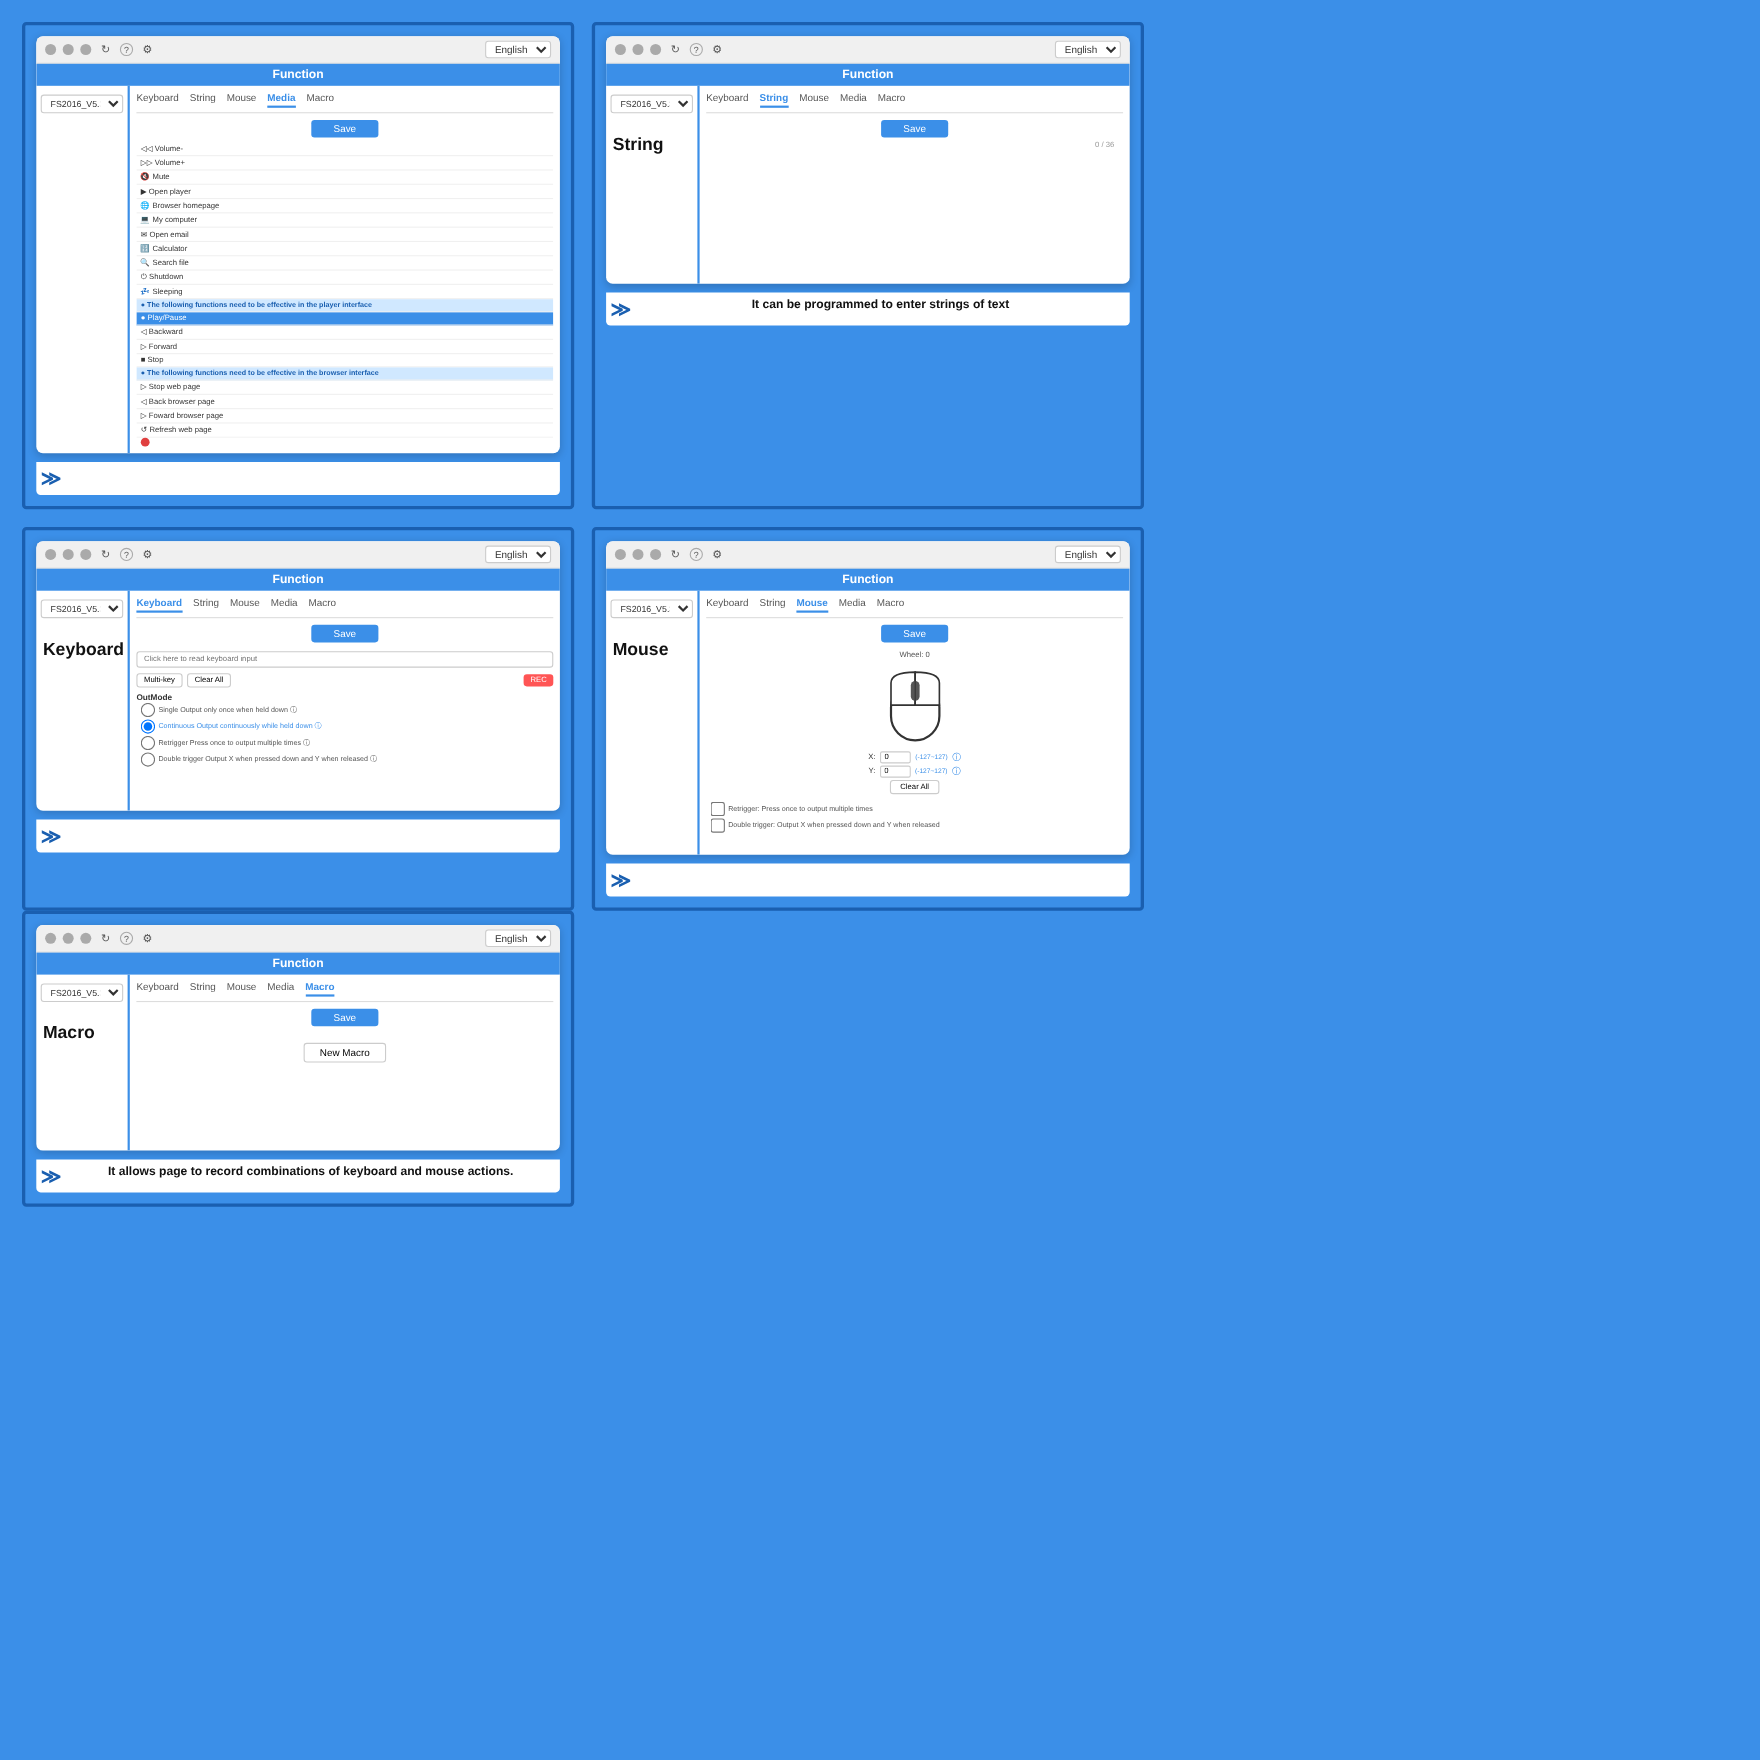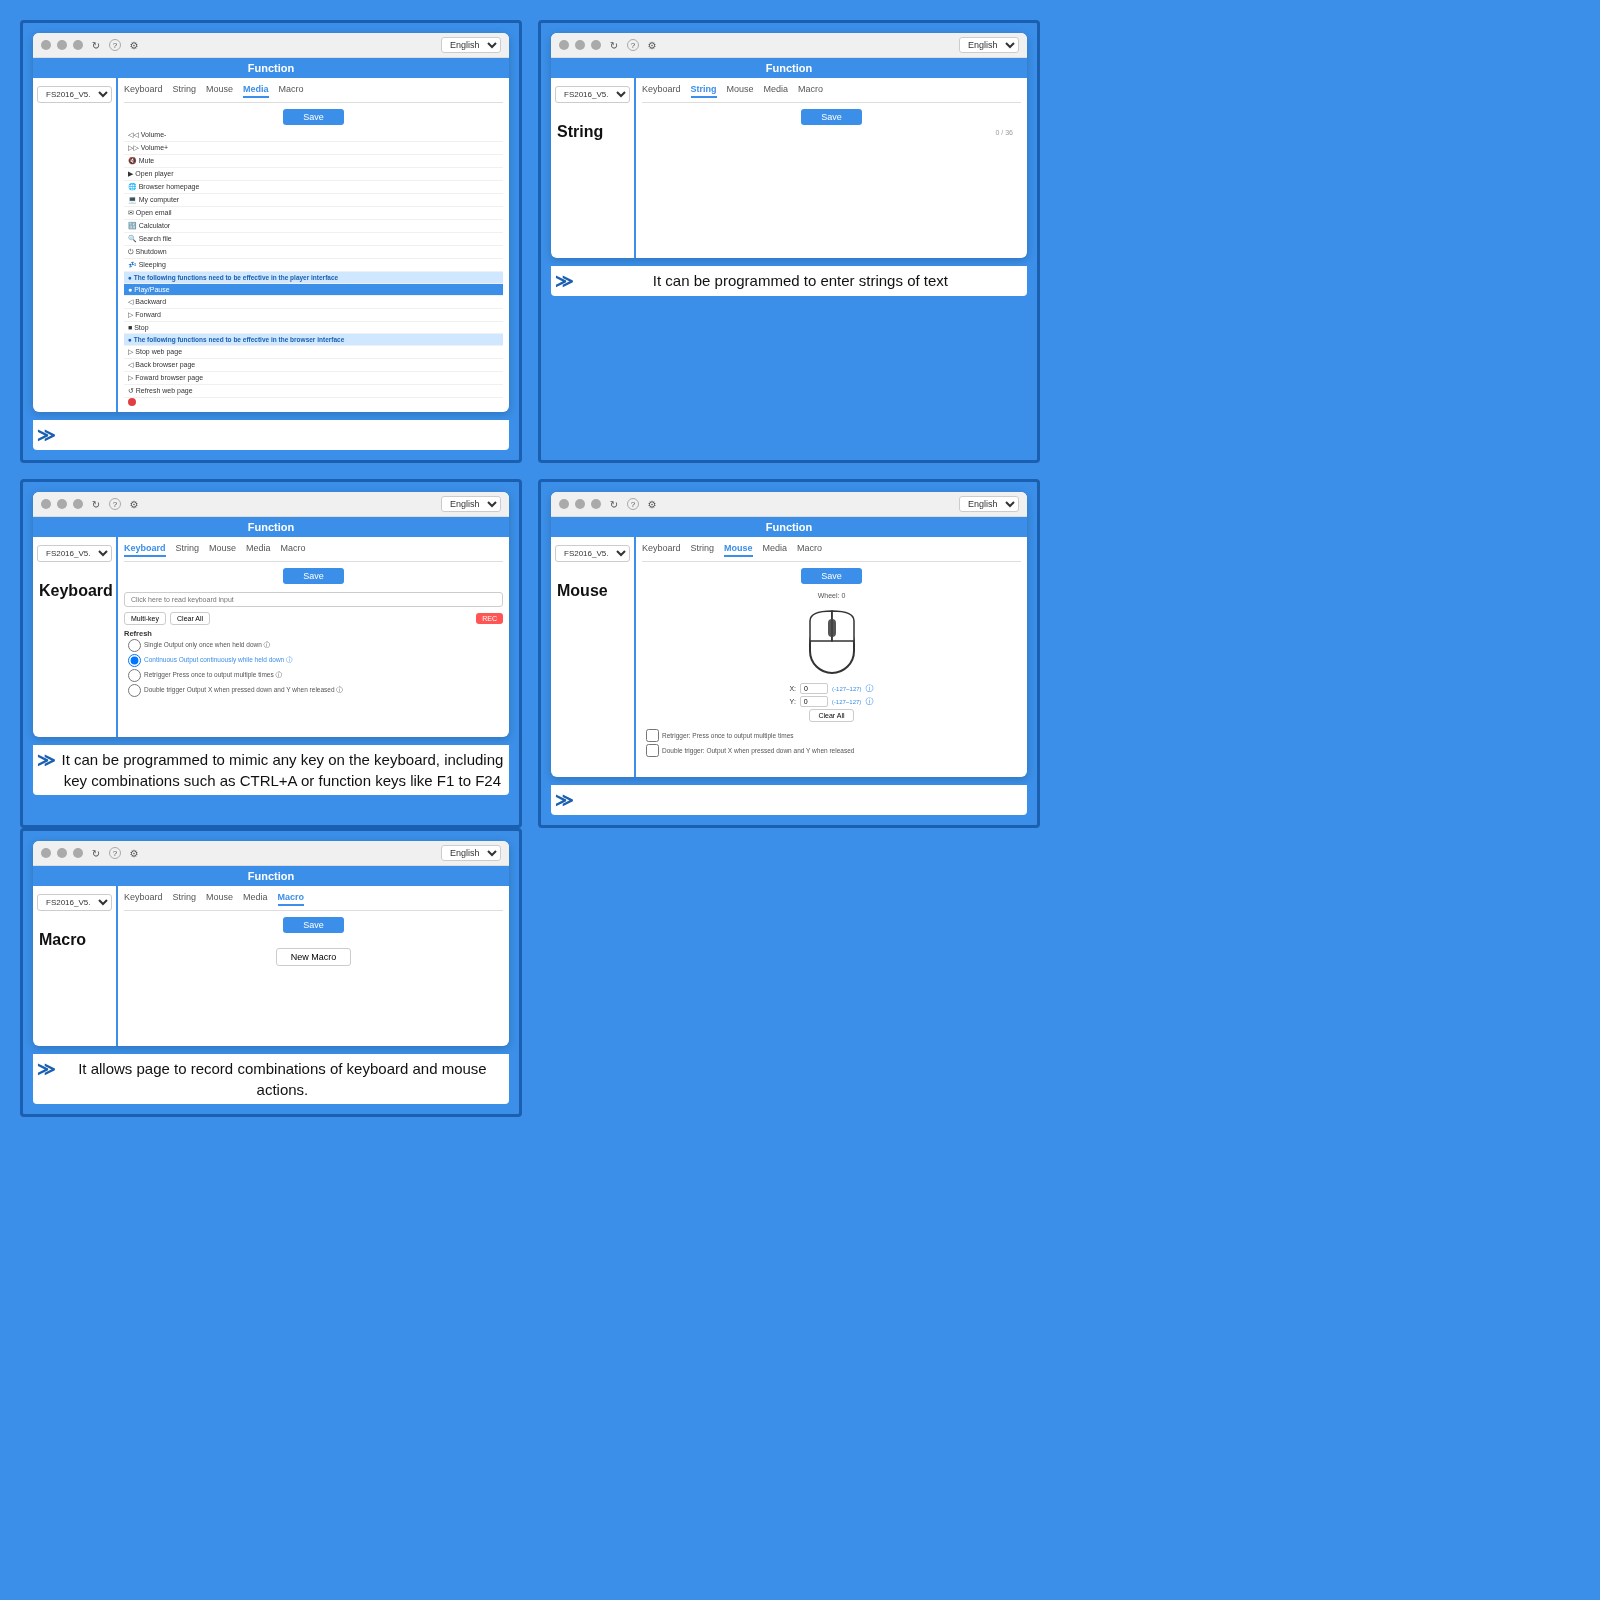--- a/index.html
+++ b/index.html
@@ -116,22 +116,22 @@
     }
     .desc-row {
       display: flex;
       align-items: flex-start;
       gap: 4px;
       padding: 4px;
       background: white;
       border-radius: 0 0 4px 4px;
     }
     .desc-text {
-      font-size: 15px;
-      font-weight: normal;
+      font-size: 11px;
+      font-weight: bold;
       color: #111;
       line-height: 1.4;
       text-align: center;
       flex: 1;
     }
     
     .media-list {
       font-size: 7px;
       color: #333;
     }
@@ -448,21 +448,21 @@
             <span class="tab">Media</span>
             <span class="tab">Macro</span>
           </div>
           <button class="save-btn">Save</button>
           <input class="kb-input" type="text" placeholder="Click here to read keyboard input" style="">
           <div class="kb-btn-row">
             <button class="multi-key-btn">Multi-key</button>
             <button class="clear-all-sm">Clear All</button>
             <button class="kb-rec-btn" style="margin-left:auto;">REC</button>
           </div>
-          <div class="outmode-label">Refresh</div>
+          <div class="outmode-label">OutMode</div>
           <div class="outmode-option">
             <input type="radio" name="outmode-kb" style="">
             <span style="font-size:6.5px;">Single Output only once when held down ⓘ</span>
           </div>
           <div class="outmode-option active">
             <input type="radio" name="outmode-kb" checked="" style="">
             <span style="font-size:6.5px;">Continuous Output continuously while held down ⓘ</span>
           </div>
           <div class="outmode-option">
             <input type="radio" name="outmode-kb" style="">
@@ -470,21 +470,20 @@
           </div>
           <div class="outmode-option">
             <input type="radio" name="outmode-kb" style="">
             <span style="font-size:6.5px;">Double trigger Output X when pressed down and Y when released ⓘ</span>
           </div>
         </div>
       </div>
     </div>
     <div class="desc-row">
       <span style="font-size:18px;color:#1a5fb0;font-weight:bold;">≫</span>
-      <div class="desc-text">It can be programmed to mimic any key on the keyboard, including key combinations such as CTRL+A or function keys like F1 to F24</div>
     </div>
   </div>
 
   <div class="panel">
     <div class="window-full">
       <div class="title-bar">
         <div class="title-bar-left">
           <span class="tb-btn tb-min"></span>
           <span class="tb-btn tb-max"></span>
           <span class="tb-btn tb-close"></span>

